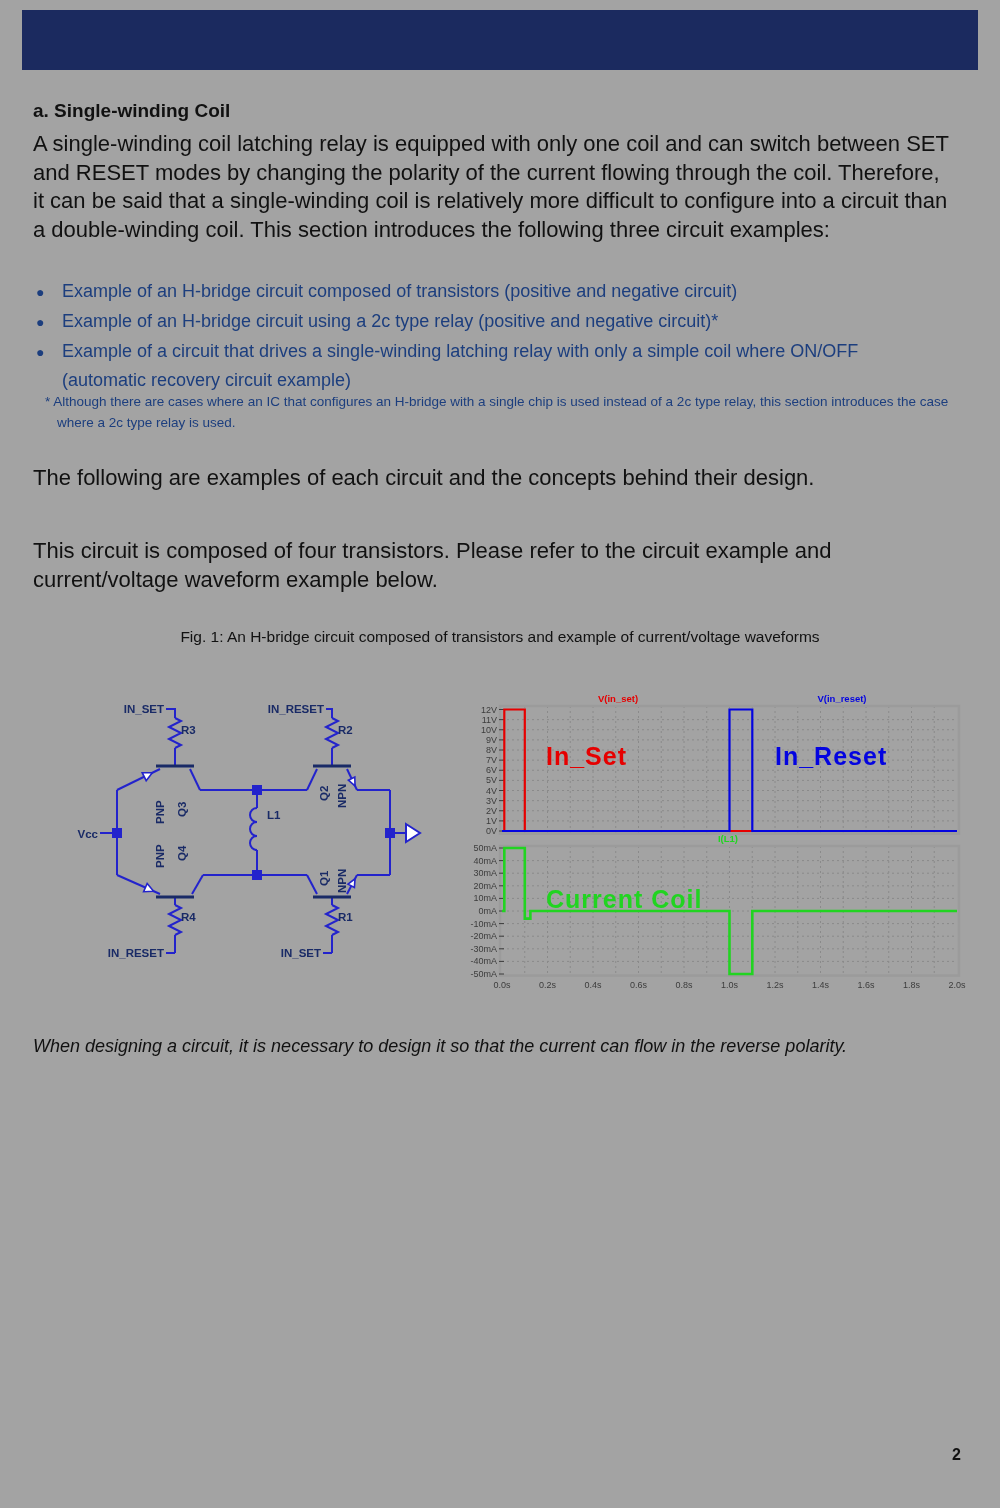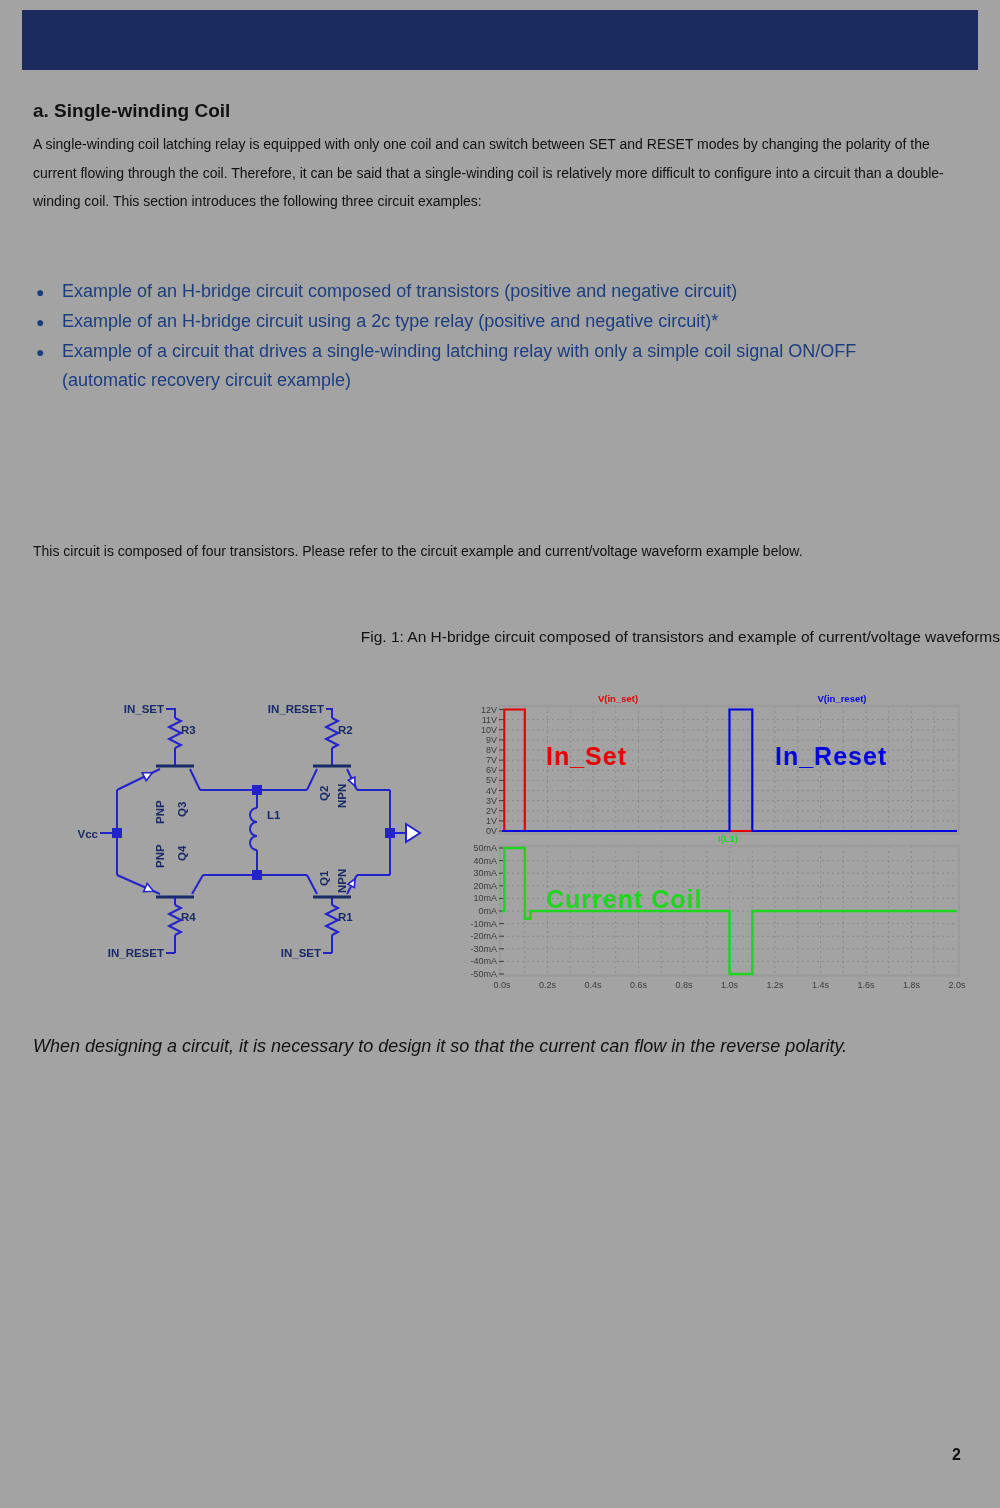--- a/index.html
+++ b/index.html
@@ -8,31 +8,31 @@
     position:relative; width:1000px; height:1508px; margin:0 auto;
     background:#a3a3a3; font-family:"Liberation Sans", sans-serif; color:#111;
     overflow:hidden;
   }
   .banner {
     position:absolute; left:22px; top:10px; width:956px; height:60px;
     background:#1b2a5f; color:#ffffff; font-weight:bold; font-size:20px;
     line-height:60px; padding-left:20px; white-space:pre; overflow:hidden;
   }
   .h-section { position:absolute; left:33px; font-size:19px; font-weight:bold; color:#111; margin:0; }
-  .para { position:absolute; left:33px; font-size:14px; line-height:28.6px; color:#111; margin:0; }
+  .para { position:absolute; left:33px; font-size:22px; line-height:28.6px; color:#111; margin:0; }
   .bullets { position:absolute; left:36px; top:277px; width:880px; margin:0; padding:0; list-style:none; }
   .bullets li { display:flex; line-height:29px; font-size:18px; color:#1c3e7e; }
   .bullets .dot { flex:0 0 26px; font-size:14px; color:#1c3e7e; padding-top:1px; }
   .bullets .btxt { flex:1; }
   .footnote {
     position:absolute; left:45px; top:391px; width:925px; margin:0;
     font-size:13.5px; line-height:21px; color:#1c3e7e;
     padding-left:12px; text-indent:-12px;
   }
-  .caption { position:absolute; left:0; top:628px; width:1000px; text-align:right; font-size:15.5px; color:#111; margin:0; }
+  .caption { position:absolute; left:0; top:628px; width:1000px; text-align:center; font-size:15.5px; color:#111; margin:0; }
   .figure { position:absolute; left:0; top:690px; width:1000px; height:312px; }
   .figure svg { position:absolute; top:0; }
   #circuit { left:60px; }
   #waveforms { left:470px; }
 
   
   .wire { stroke:#2323cc; stroke-width:2; fill:none; }
   .bar  { stroke:#192a66; stroke-width:3.2; fill:none; }
   .node { fill:#2323cc; stroke:none; }
   .porttri { fill:#ffffff; stroke:#2323cc; stroke-width:2; }
@@ -67,25 +67,27 @@
     <li>
       <span class="dot">●</span>
       <span class="btxt">Example of an H-bridge circuit composed of transistors (positive and negative circuit)</span>
     </li>
     <li>
       <span class="dot">●</span>
       <span class="btxt">Example of an H-bridge circuit using a 2c type relay (positive and negative circuit)*</span>
     </li>
     <li>
       <span class="dot">●</span>
-      <span class="btxt">Example of a circuit that drives a single-winding latching relay with only a simple coil signal ON/OFF (automatic recovery circuit example)</span>
+      <span class="btxt">Example of a circuit that drives a single-winding latching relay with only a simple coil where ON/OFF (automatic recovery circuit example)</span>
     </li>
   </ul>
 
-
+  <p class="footnote">* Although there are cases where an IC that configures an H-bridge with a single chip is used instead of a 2c type relay, this section introduces the case where a 2c type relay is used.</p>
+
+  <p class="para" style="top:464px; width:918px">The following are examples of each circuit and the concepts behind their design.</p>
 
 
   <p class="para" style="top:537px; width:918px">This circuit is composed of four transistors. Please refer to the circuit example and current/voltage waveform example below.</p>
 
   <p class="caption">Fig. 1: An H-bridge circuit composed of transistors and example of current/voltage waveforms</p>
 
   <div class="figure">
 
     <svg id="circuit" width="400" height="312" viewBox="0 0 400 312">
 

